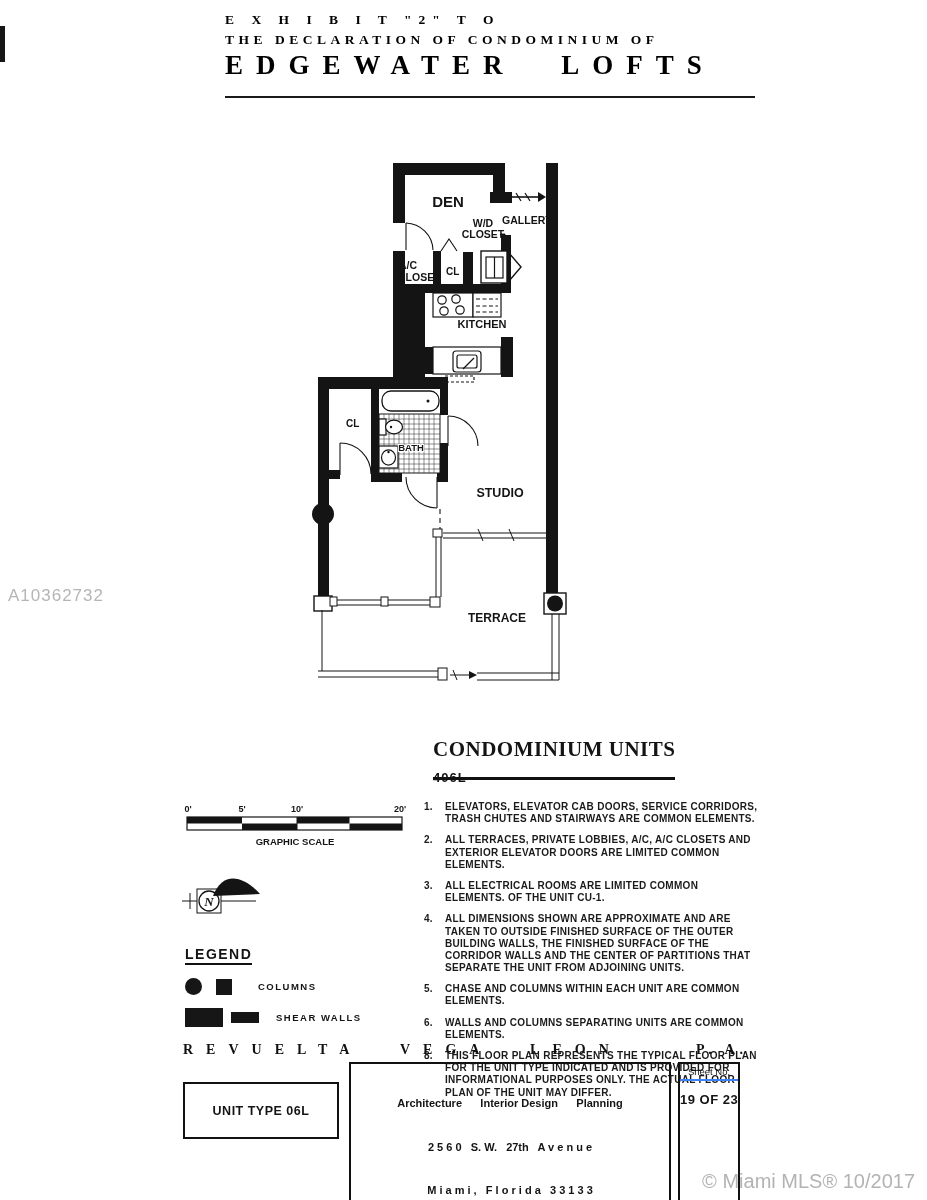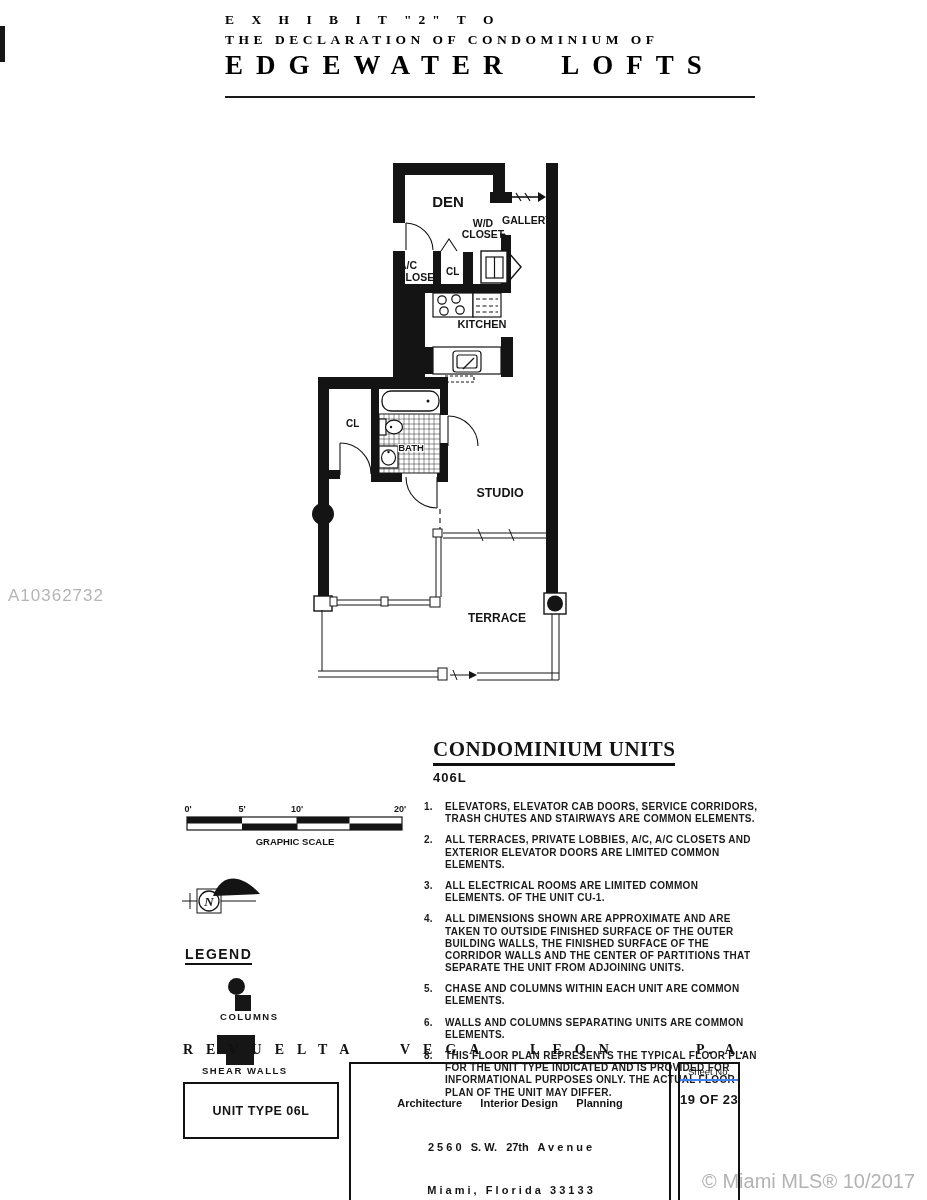--- a/index.html
+++ b/index.html
@@ -16,34 +16,34 @@
   .h3{font-size:27px;font-weight:bold;letter-spacing:13px;word-spacing:26px;margin-top:2px;
       padding-bottom:15px;border-bottom:2.5px solid #1a1a1a;white-space:nowrap;}
 
   
   .watermark{position:absolute;left:8px;top:586px;font-size:17px;color:#b5b5b5;letter-spacing:1px;}
   .copyright{position:absolute;right:12px;top:1170px;font-size:20px;color:#b3b3b3;}
 
   
   .section-title{position:absolute;left:433px;top:737px;font-family:"Liberation Serif",serif;
       font-size:21px;font-weight:bold;letter-spacing:0.5px;border-bottom:3px solid #111;
-      padding-bottom:1px;white-space:nowrap;}
+      padding-bottom:15px;white-space:nowrap;}
   .unit-number{position:absolute;left:433px;top:770px;font-size:13px;font-weight:bold;letter-spacing:1px;}
 
   
   .notes{position:absolute;left:424px;top:801px;width:334px;}
   .note{display:flex;margin-bottom:9px;font-size:10px;font-weight:bold;
         letter-spacing:0.3px;line-height:1.22;color:#1a1a1a;}
   .note .n{width:21px;flex:none;}
 
   
   .legend{position:absolute;left:185px;top:945px;}
   .legend-title{font-size:14px;font-weight:bold;letter-spacing:1.5px;border-bottom:2px solid #111;
         display:inline-block;padding-bottom:1px;}
-  .legend-row{display:flex;align-items:center;margin-top:13px;flex-direction:column;}
+  .legend-row{display:flex;align-items:center;margin-top:13px;}
   .sw-circle{width:17px;height:17px;border-radius:50%;background:#161616;}
   .sw-square{width:16px;height:16px;background:#161616;margin-left:14px;}
   .sw-rect-lg{width:38px;height:19px;background:#161616;}
   .sw-rect-sm{width:28px;height:11px;background:#161616;margin-left:8px;}
   .legend-label{font-size:9.5px;font-weight:bold;letter-spacing:1.5px;margin-left:26px;}
   .legend-label.shear{margin-left:17px;}
 
   
   .title-block{position:absolute;left:183px;top:1042px;width:565px;}
   .firm-row{display:flex;justify-content:space-between;align-items:baseline;

